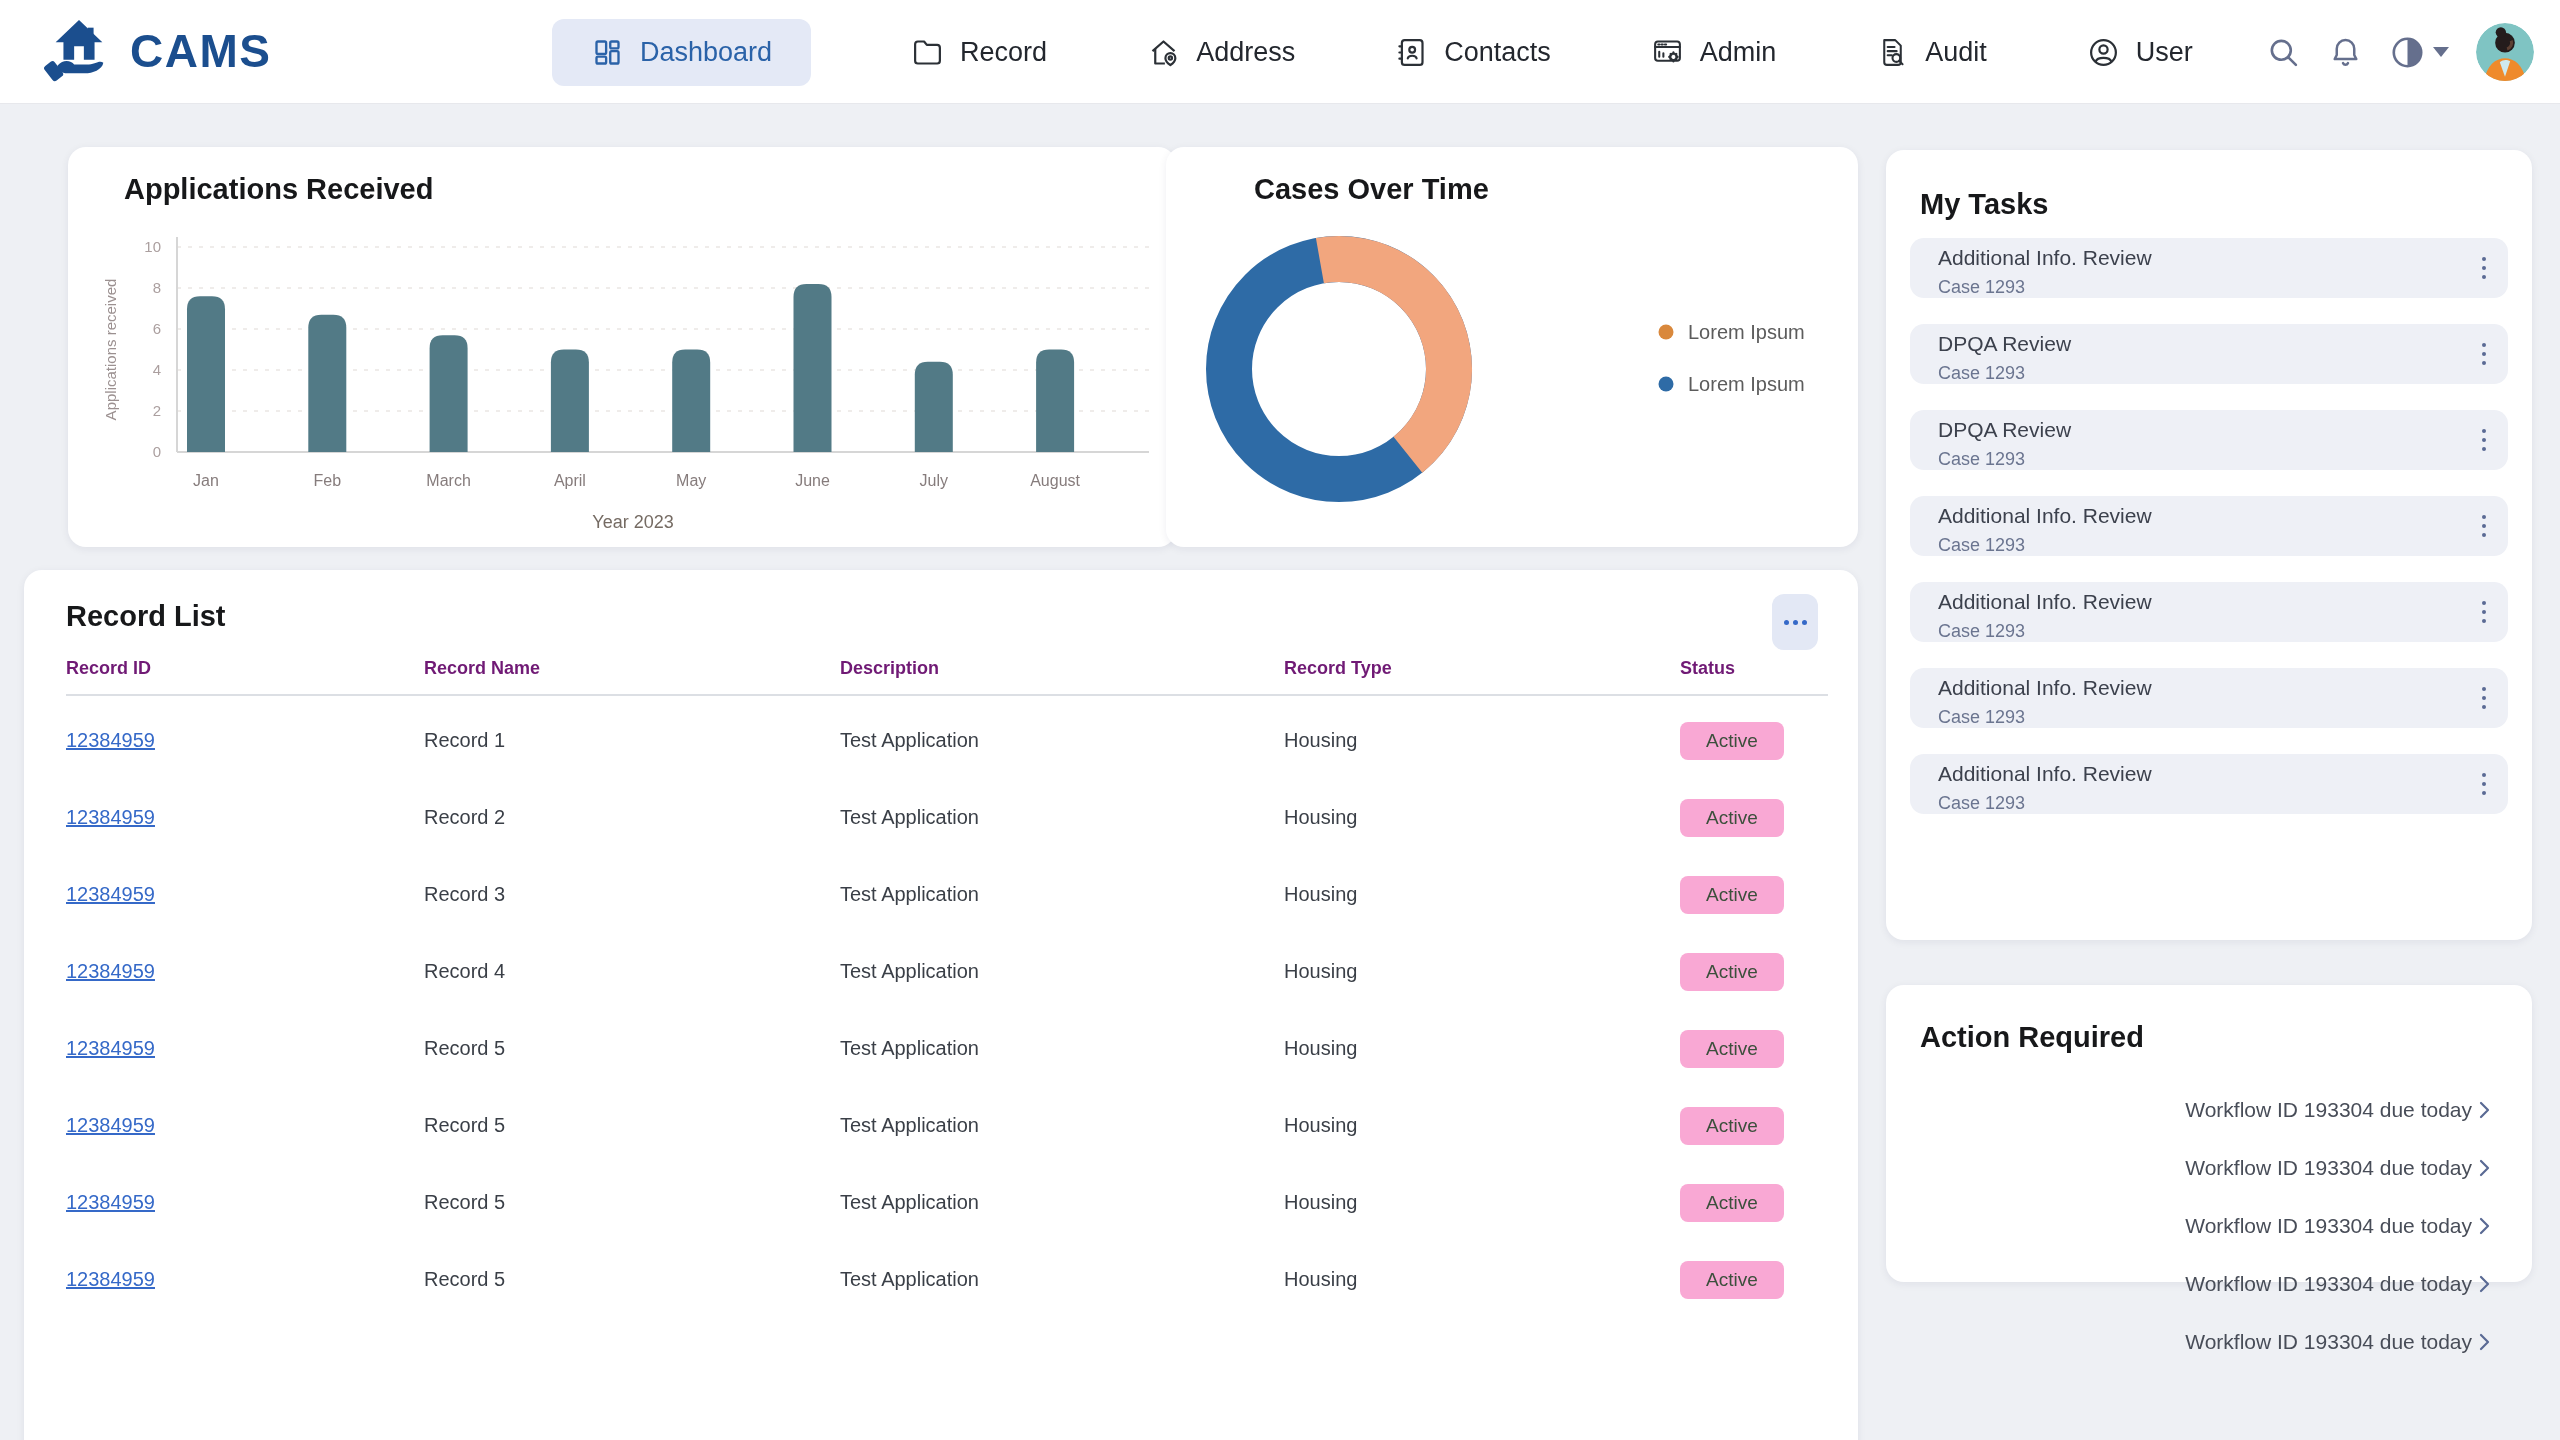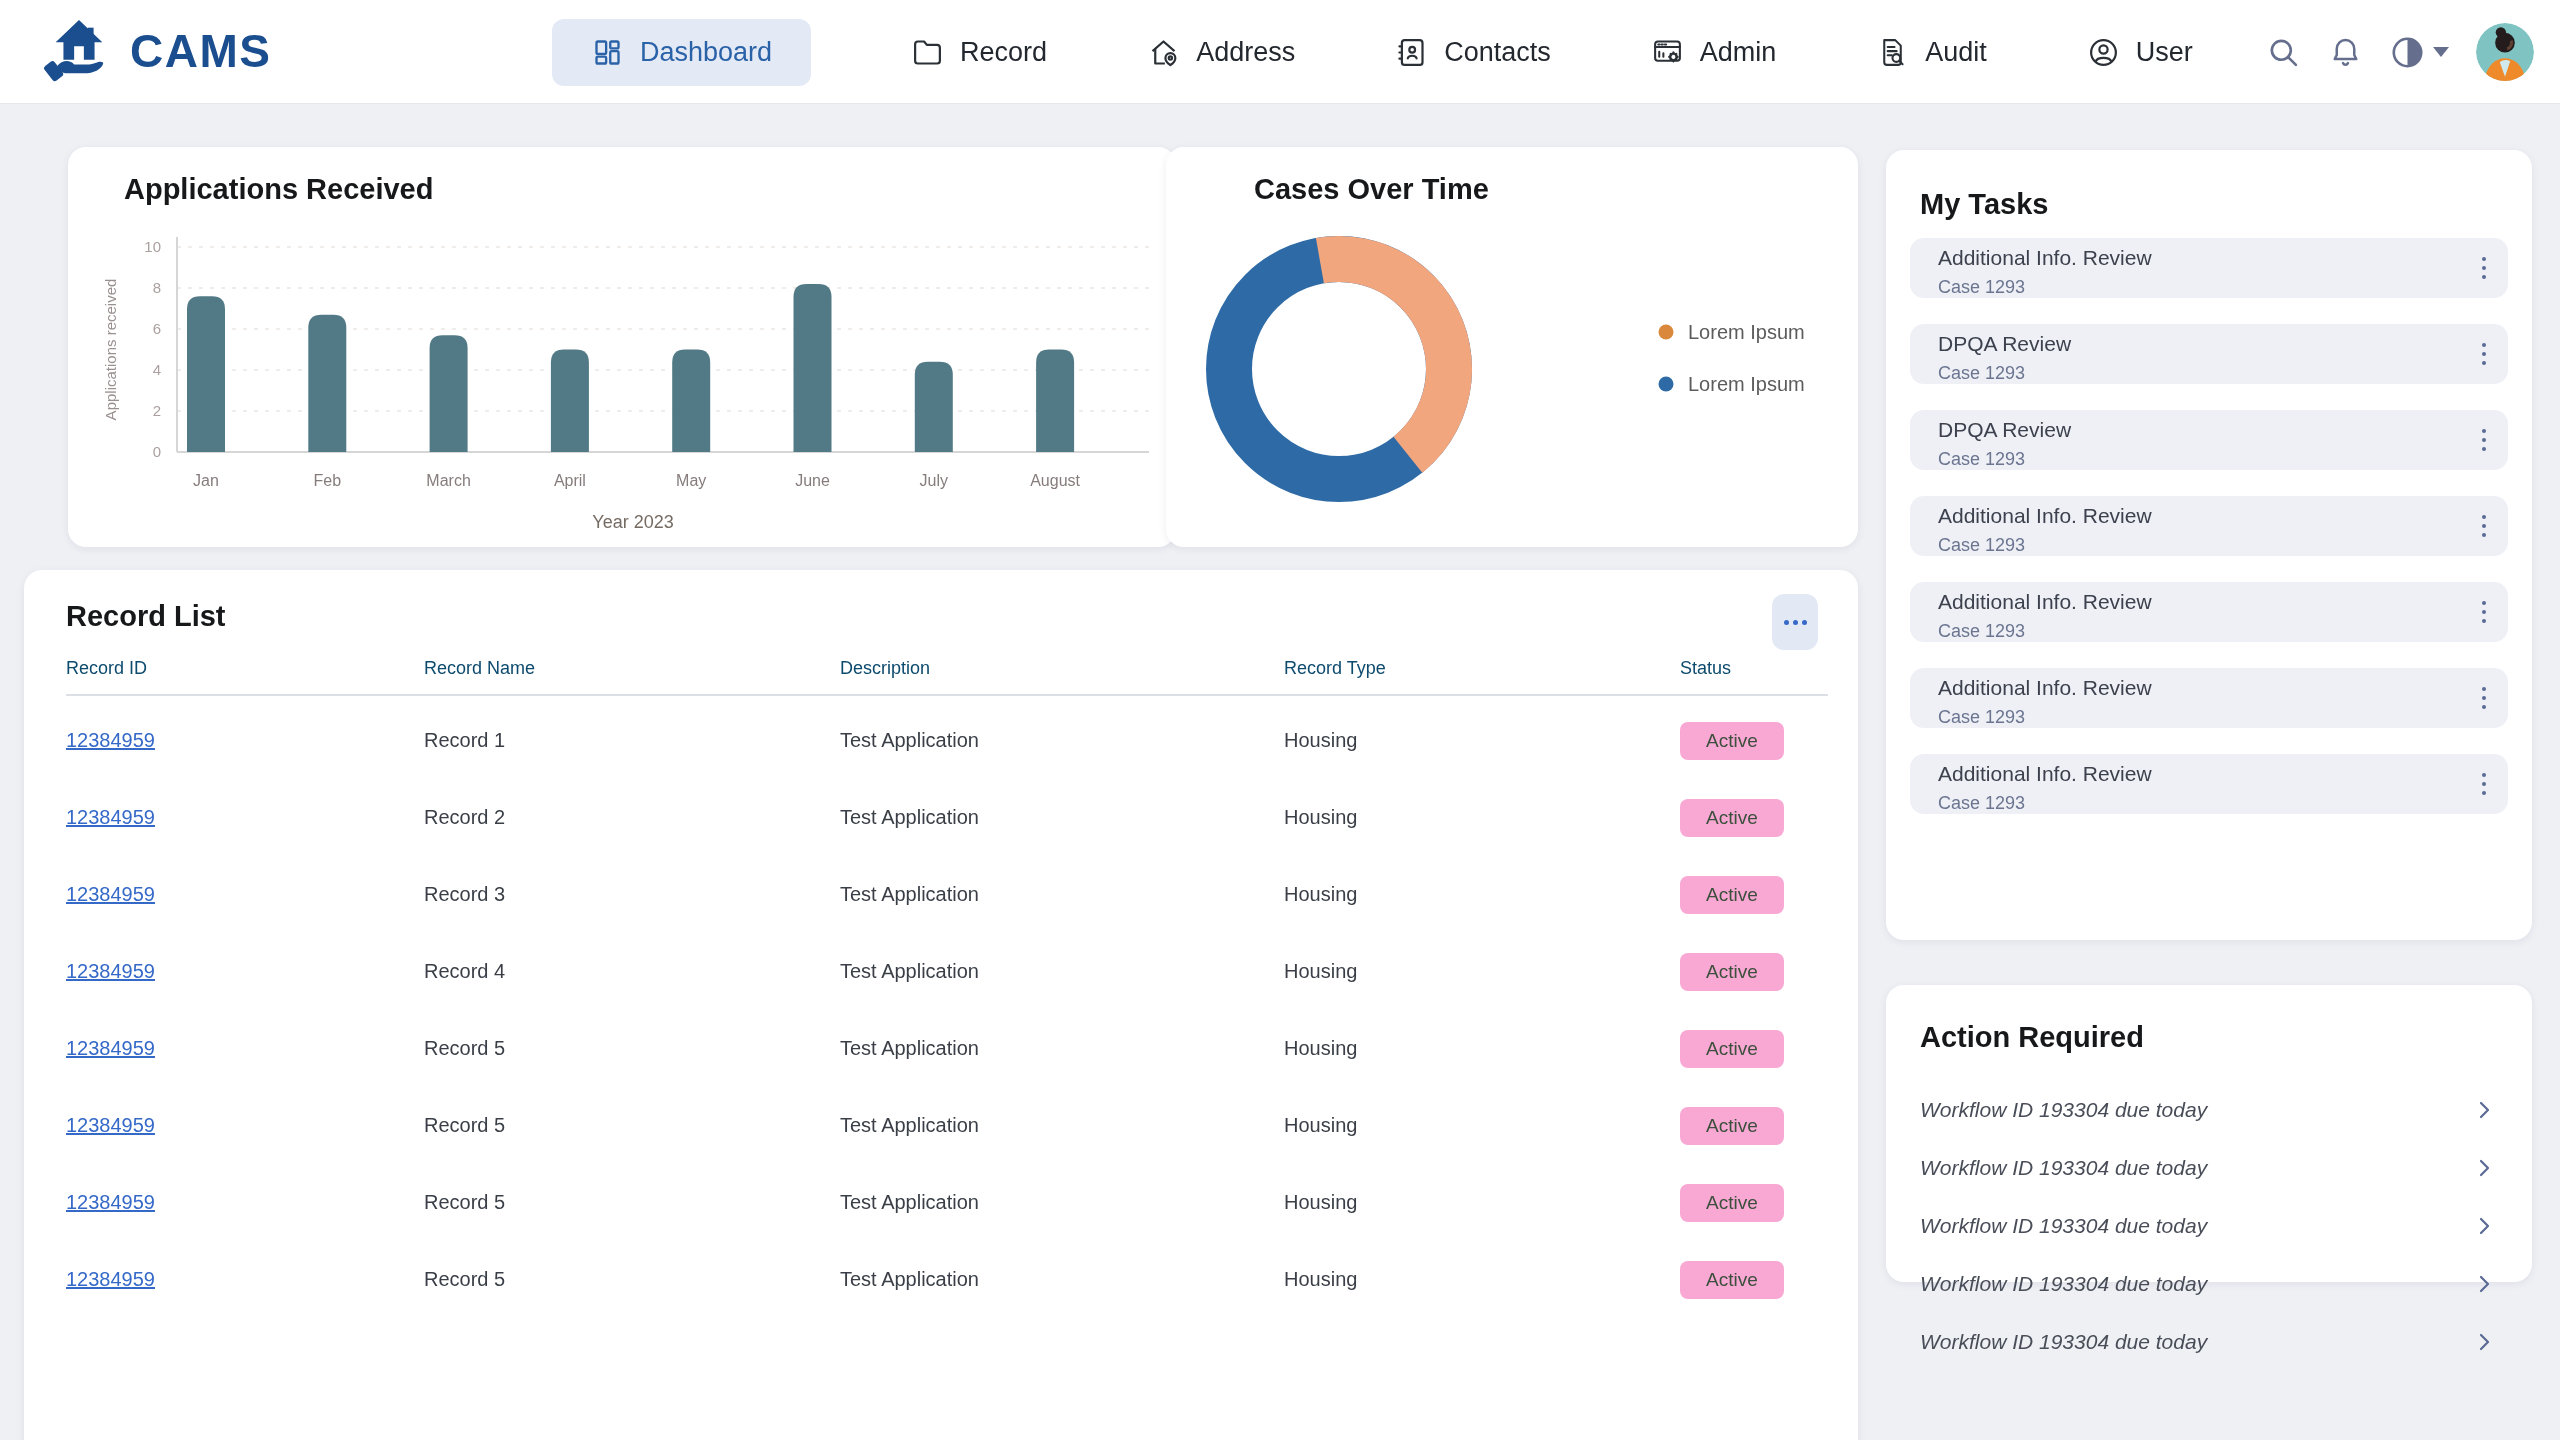--- a/index.html
+++ b/index.html
@@ -41,38 +41,38 @@
   #card-actions .card-title { left:34px; top:36px; }
   .chart-svg { position:absolute; left:0; top:0; }
 
   
   .legend-text { font-size:20px; fill:#5c5c5c; }
 
   
   .more-btn { position:absolute; right:40px; top:24px; width:46px; height:56px; background:#e3e8f5; border:none; border-radius:12px; cursor:pointer; display:flex; align-items:center; justify-content:center; gap:4px; }
   .more-btn i { width:5px; height:5px; border-radius:50%; background:#3569c8; display:block; }
   .table-grid { display:grid; grid-template-columns:358px 416px 444px 396px 1fr; align-items:center; padding-left:42px; padding-right:40px; }
-  .table-head { position:absolute; top:88px; left:0; width:100%; font-size:18px; color:#0c4a6e; }
+  .table-head { position:absolute; top:88px; left:0; width:100%; font-size:18px; color:#701a75;font-weight:bold; }
   .head-divider { position:absolute; top:124px; left:42px; right:30px; height:0; border-top:2px solid #dcdfe4; }
   .table-rows { position:absolute; top:132px; left:0; width:100%; }
   .table-row { height:77px; font-size:20px; color:#3a3f47; }
   .table-row a { color:#3569c8; text-decoration:underline; cursor:pointer; }
   .badge-active { display:inline-block; background:#f9a8d4; color:#3c4f3c; font-size:19px; padding:8px 26px; border-radius:8px; }
 
   
   .tasks-list { position:absolute; top:88px; left:24px; right:24px; }
   .task-card { position:relative; background:#eef0f6; border-radius:14px; height:60px; margin-bottom:26px; padding:0 28px; display:flex; flex-direction:column; justify-content:flex-end; gap:7px; cursor:pointer; }
   .task-title { font-size:21px; color:#3c414d; }
   .task-case { font-size:18px; color:#6b7590; }
   .kebab-btn { position:absolute; right:14px; top:50%; transform:translateY(-50%); background:none; border:none; cursor:pointer; padding:8px; display:flex; flex-direction:column; gap:5px; }
   .kebab-btn i { width:4px; height:4px; border-radius:50%; background:#5a6a94; display:block; }
 
   
   .actions-list { position:absolute; top:96px; left:34px; right:36px; }
-  .action-row { height:58px; display:flex; align-items:center; justify-content:space-between; cursor:pointer;font-style:italic; }
+  .action-row { height:58px; display:flex; align-items:center; justify-content:flex-end; cursor:pointer; }
   .action-label { font-size:21px; color:#484d58; }
   .action-row svg { width:24px; height:24px; color:#5a6a94; }
 </style>
 </head>
 <body>
 
 <header class="navbar">
   <div class="logo">
     <svg viewBox="0 0 72 72" fill="#1b4e8e">
       <rect x="45" y="12" width="6" height="11"></rect>

